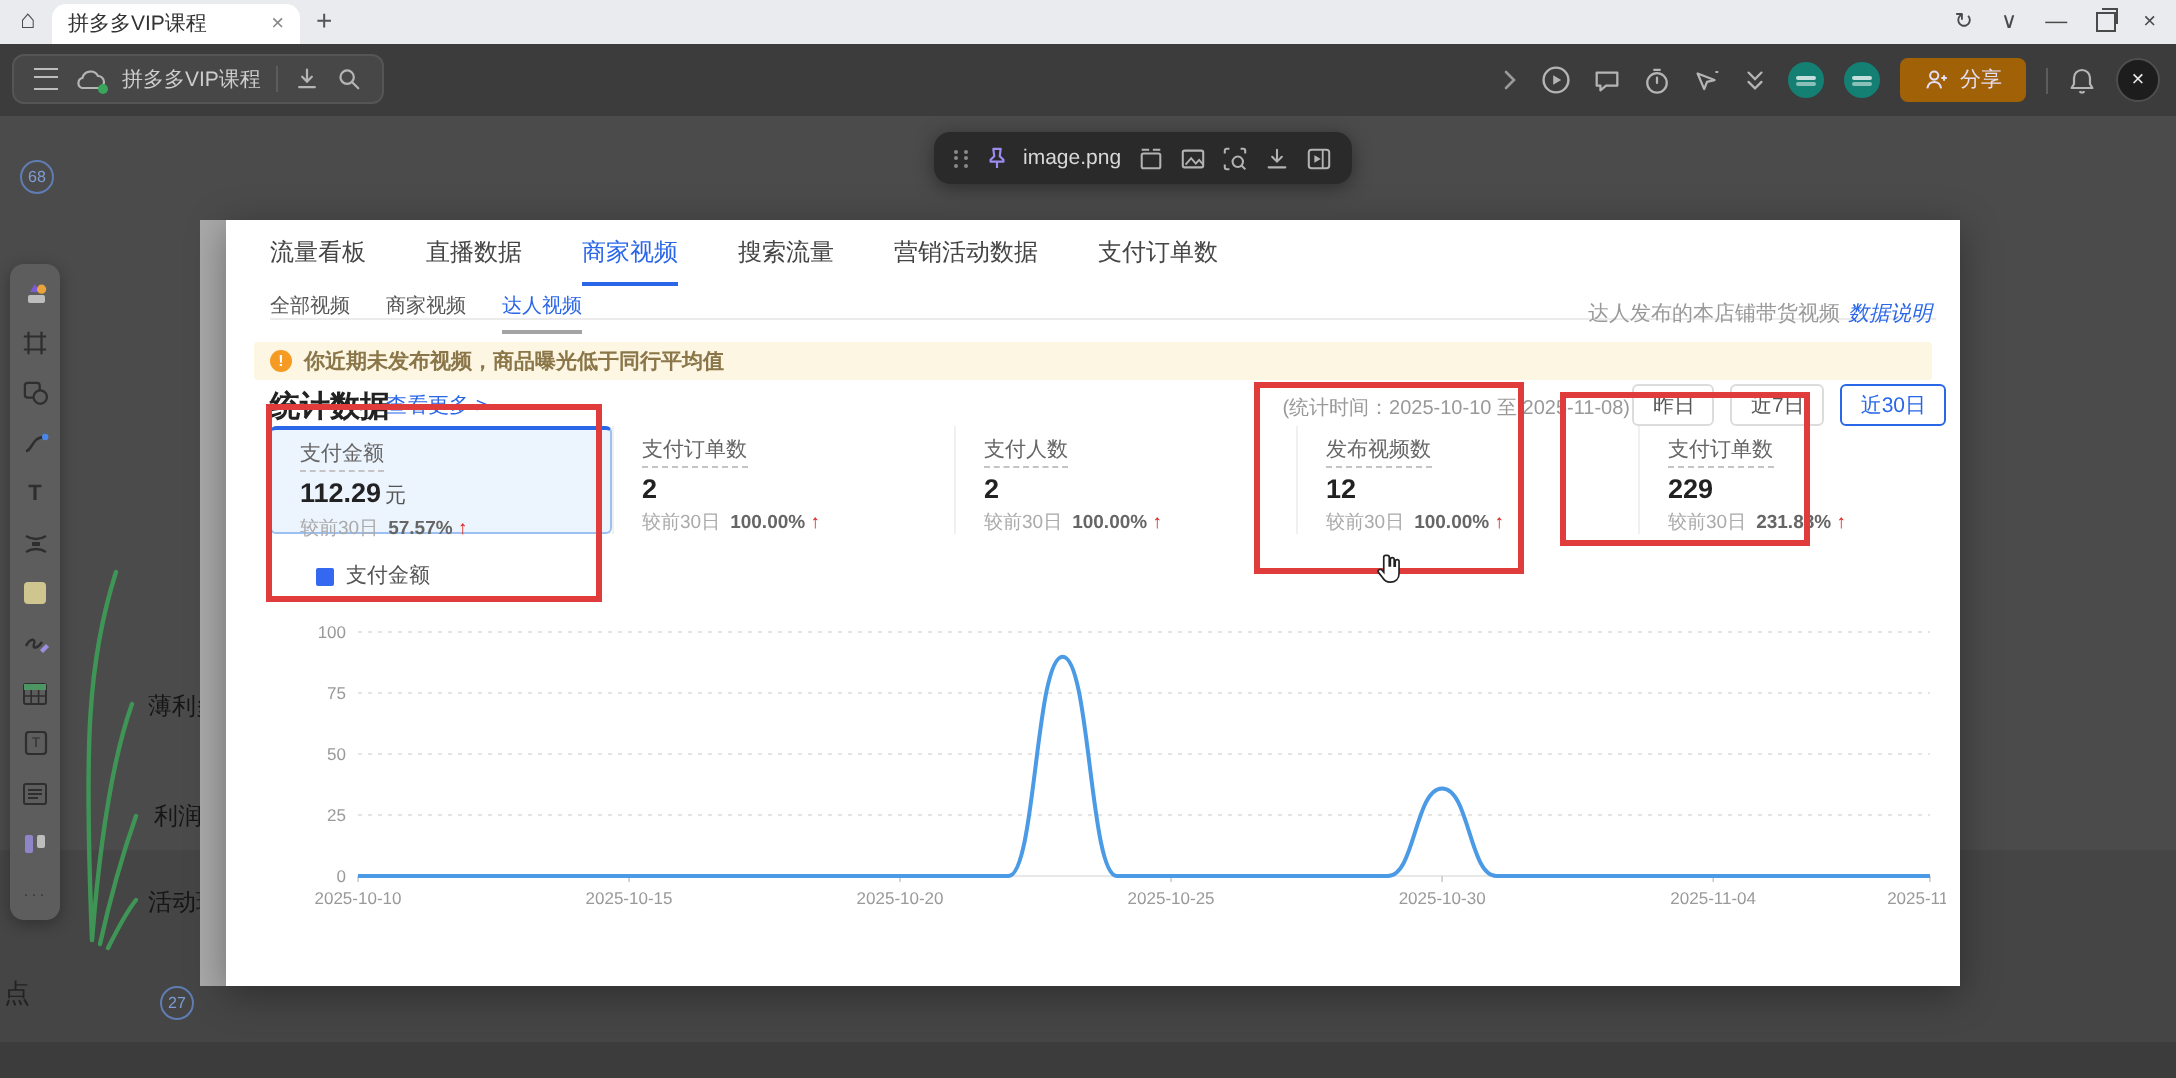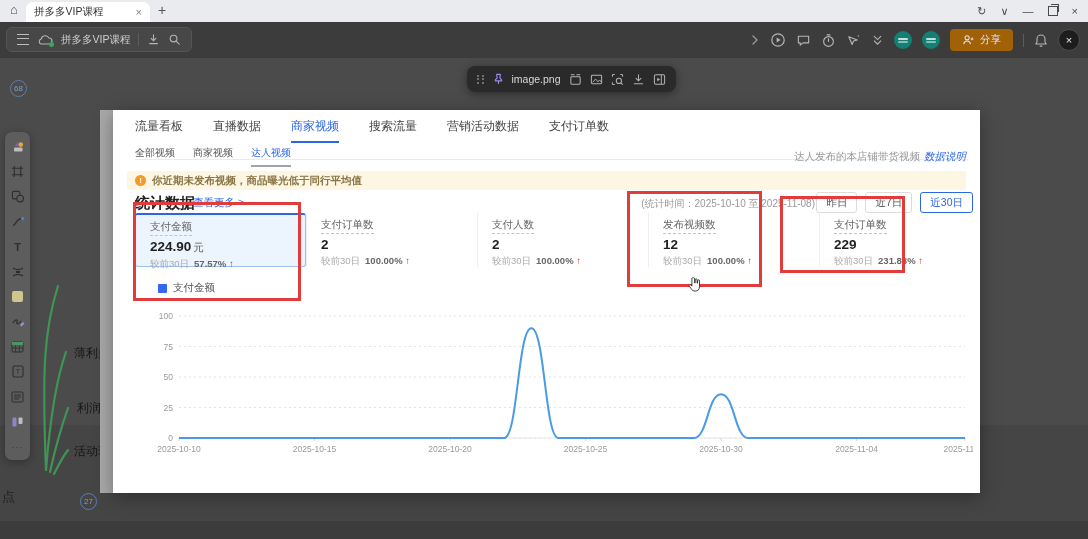--- a/index.html
+++ b/index.html
@@ -334,21 +334,21 @@
       <span class="timetext">(统计时间：2025-10-10 至 2025-11-08)</span>
       <div class="rangebtns">
         <span class="rbtn">昨日</span>
         <span class="rbtn">近7日</span>
         <span class="rbtn active">近30日</span>
       </div>
 
       <div class="cards">
         <div class="card sel">
           <span class="clabel">支付金额</span>
-          <div class="cvalue"><span>224.90</span><span class="cunit">元</span></div>
+          <div class="cvalue"><span>112.29</span><span class="cunit">元</span></div>
           <div class="ccompare"><span>较前30日</span><span class="cpct">57.57%</span> <span class="carrow">↑</span></div>
         </div>
         <div class="card">
           <span class="clabel">支付订单数</span>
           <div class="cvalue"><span>2</span></div>
           <div class="ccompare"><span>较前30日</span><span class="cpct">100.00%</span> <span class="carrow">↑</span></div>
         </div>
         <div class="card">
           <span class="clabel">支付人数</span>
           <div class="cvalue"><span>2</span></div>

